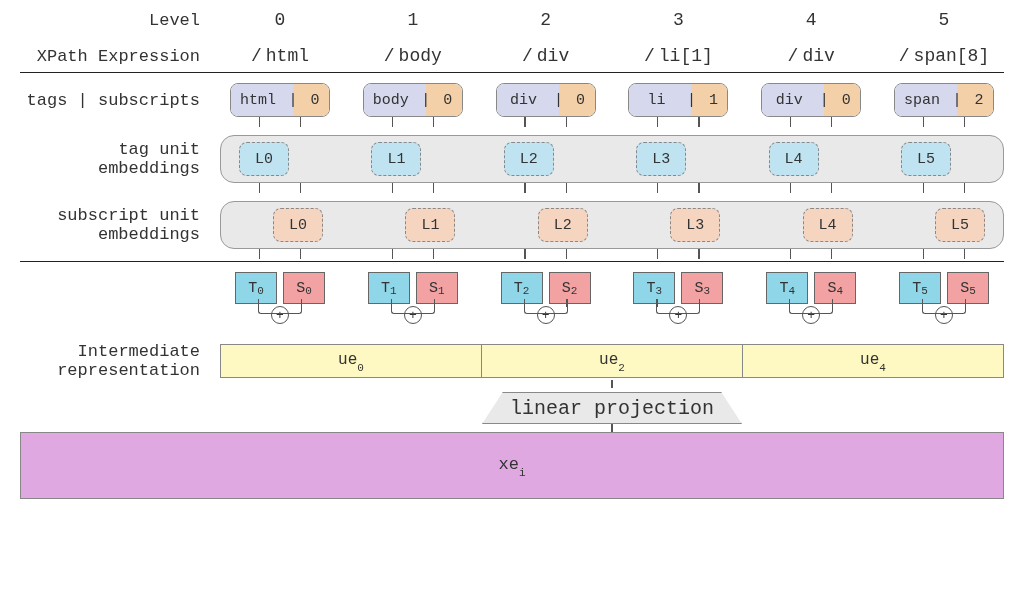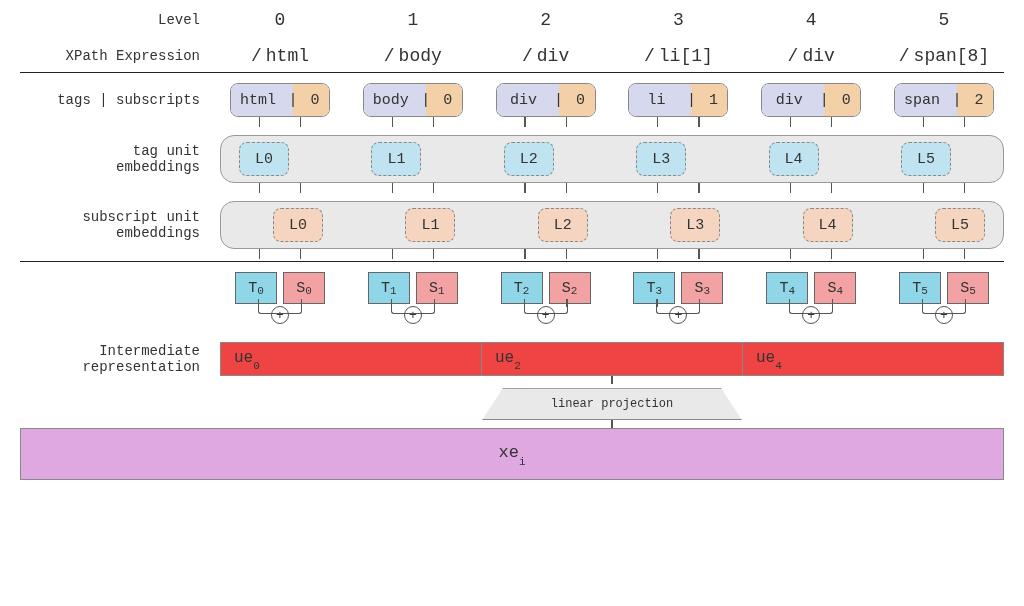--- a/index.html
+++ b/index.html
@@ -15,21 +15,21 @@
   }
   .row {
     display: flex;
     align-items: center;
     width: 100%;
   }
   .label-col {
     width: 200px;
     text-align: right;
     padding-right: 20px;
-    font-size: 14px;
+    font-size: 17px;
   }
   .content-col {
     flex: 1;
     display: flex;
     align-items: center;
     position: relative;
   }
   .levels .content-col,
   .xpath .content-col,
   .tags-subs .content-col,
@@ -166,50 +166,50 @@
   }
   .plus-corner-left { left: 38px; border-left: 1.2px solid #555; border-bottom-left-radius: 3px; }
   .plus-corner-right { right: 38px; border-right: 1.2px solid #555; border-bottom-right-radius: 3px; }
   .ue-bar {
     flex: 1;
     display: flex;
     border: 1.5px solid #888;
   }
   .ue-cell {
     flex: 1;
-    background: #ef4444;
-    text-align: left;
-    padding: 6px 13px;
+    background: #fef9c3;
+    text-align: center;
+    padding: 6px 1px;
     font-size: 16px;
     border-right: 1.5px solid #888;
   }
   .ue-cell:last-child { border-right: none; }
   .proj-lane { margin-top: 4px; }
   .trapezoid-wrap {
     flex: 1;
     display: flex;
     justify-content: center;
   }
   .trapezoid {
     width: 260px;
     height: 32px;
     background: #e9e9e9;
     border: 1.5px solid #888;
     clip-path: polygon(8% 0, 92% 0, 100% 100%, 0 100%);
     display: flex;
     align-items: center;
     justify-content: center;
-    font-size: 12px;
+    font-size: 20px;
   }
   .xe-bar {
     flex: 1;
     background: #e0a8e0;
     border: 1.5px solid #888;
     text-align: center;
-    padding: 14px 0;
+    padding: 22px 0;
     font-size: 17px;
   }
   .vline-row .content-col { justify-content: space-between; }
   .vline-cell { width: 120px; display: flex; justify-content: center; height: 10px; position: relative; }
   .vline-cell .l1, .vline-cell .l2 {
     width: 1.2px;
     background: #555;
     height: 10px;
   }
   .vline-cell.pair { gap: 40px; }

